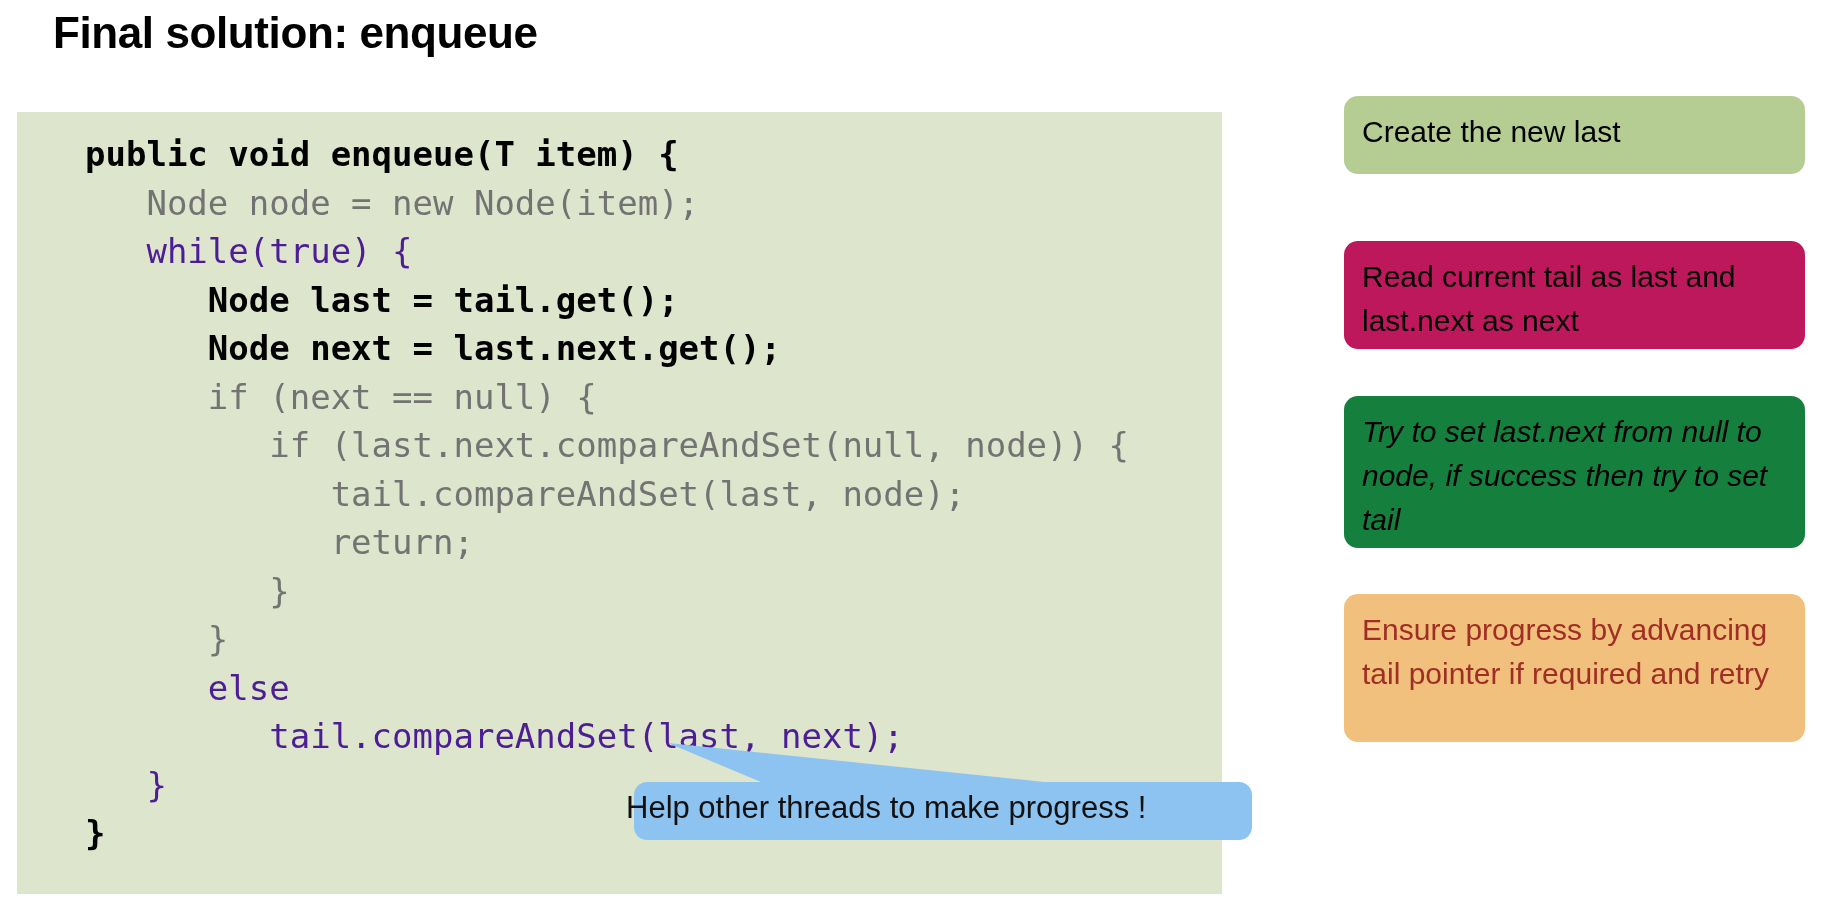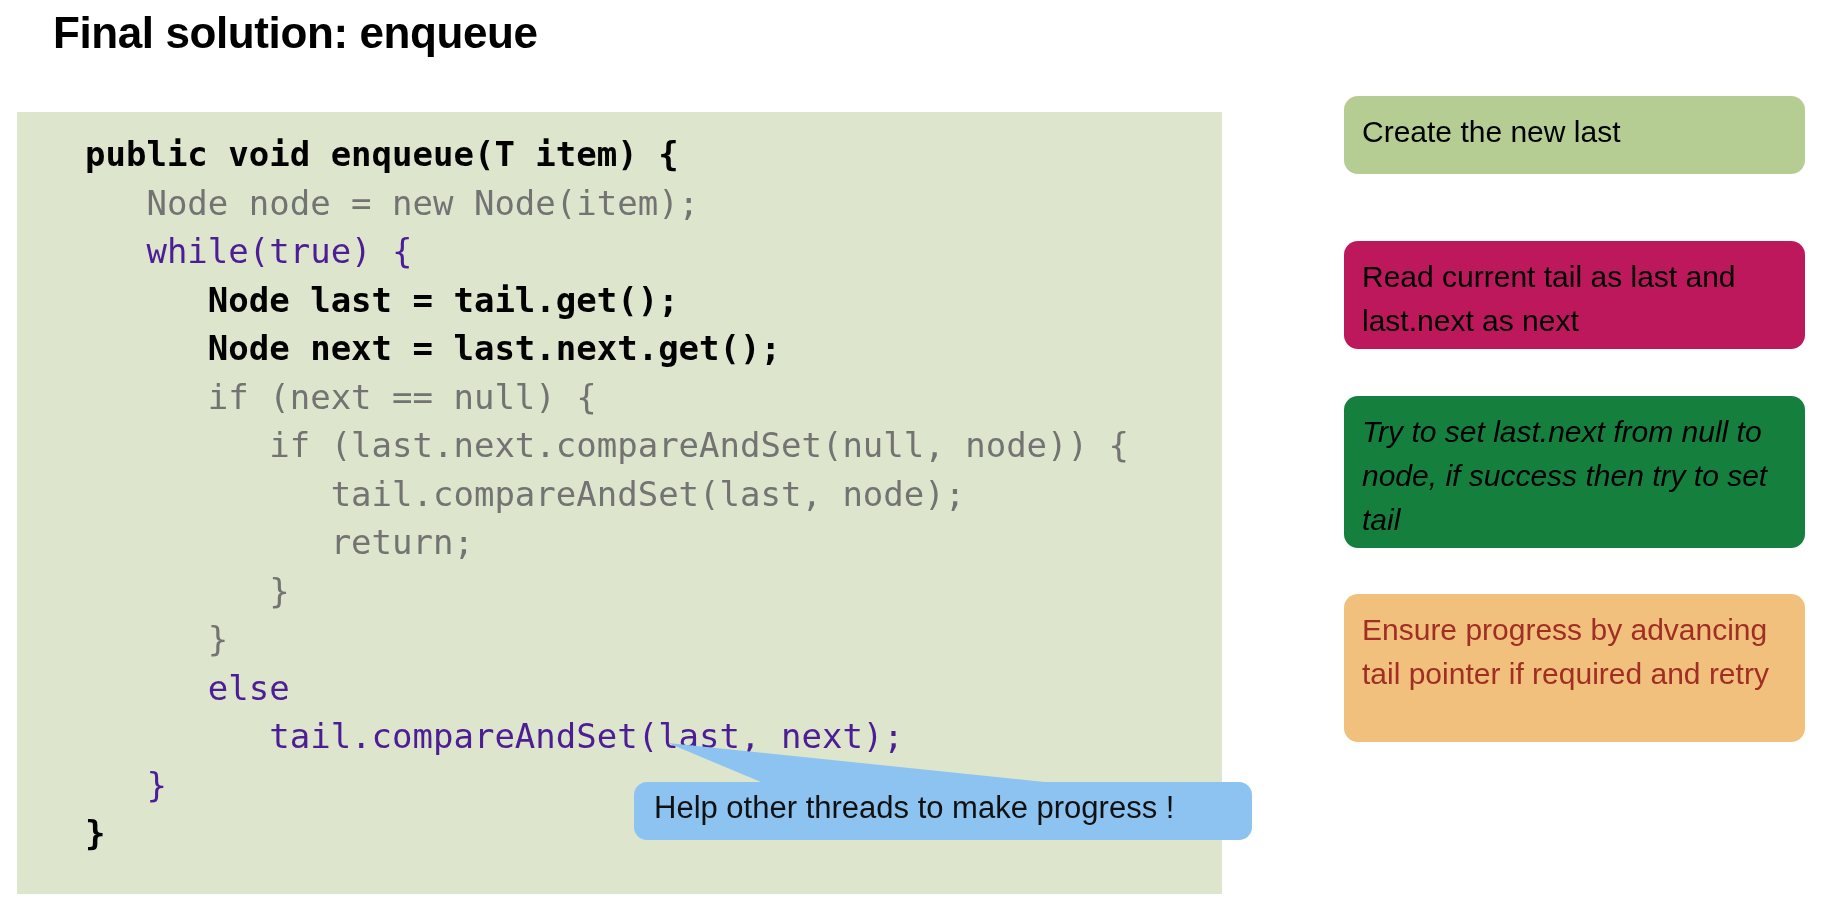--- a/index.html
+++ b/index.html
@@ -81,21 +81,21 @@
     position: absolute;
     left: 634px;
     top: 735px;
     width: 618px;
     height: 122px;
     pointer-events: none;
   }
   #callout-help svg { display: block; }
   #callout-help-label {
     position: absolute;
-    left: 654px;
+    left: 626px;
     top: 784px;
     width: 600px;
     height: 48px;
     display: flex;
     align-items: center;
     font-family: "Liberation Sans", sans-serif;
     font-size: 31px;
     color: #111111;
     white-space: nowrap;
   }

